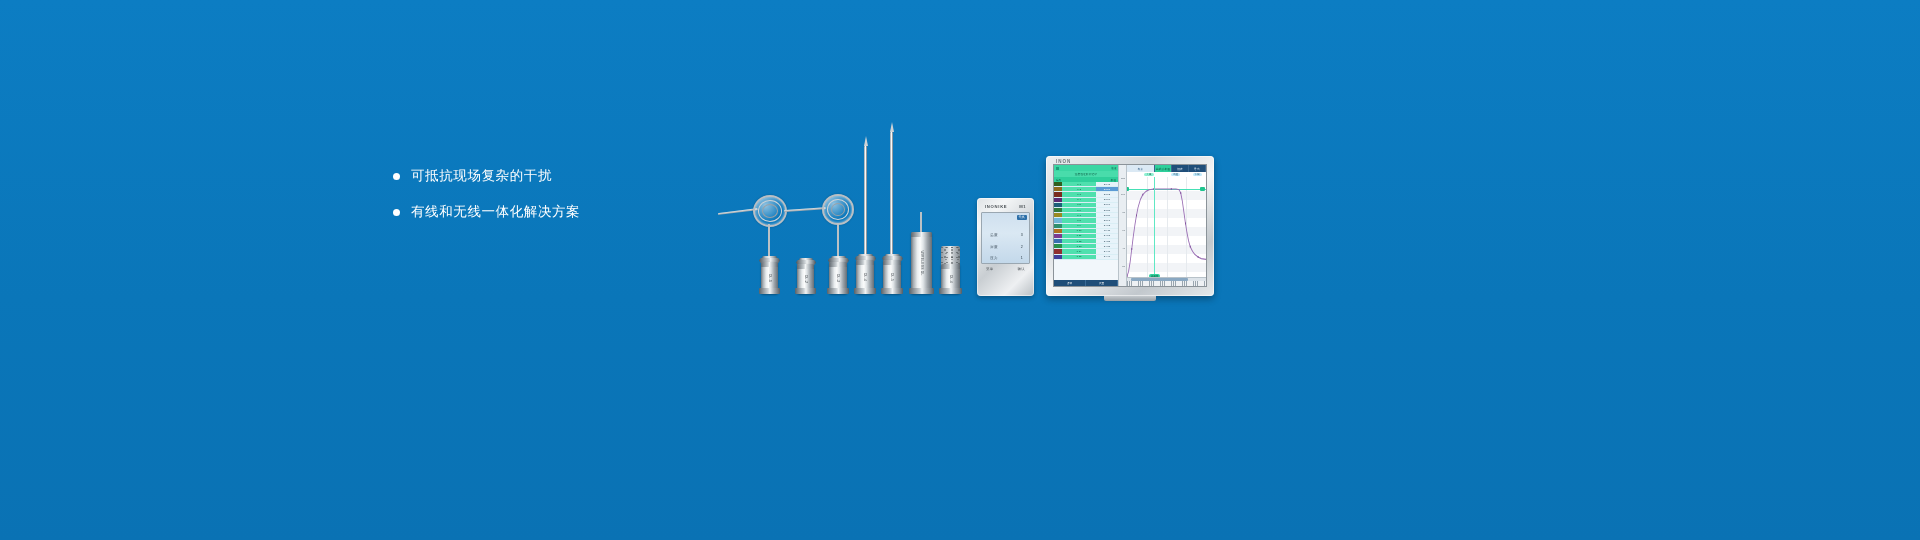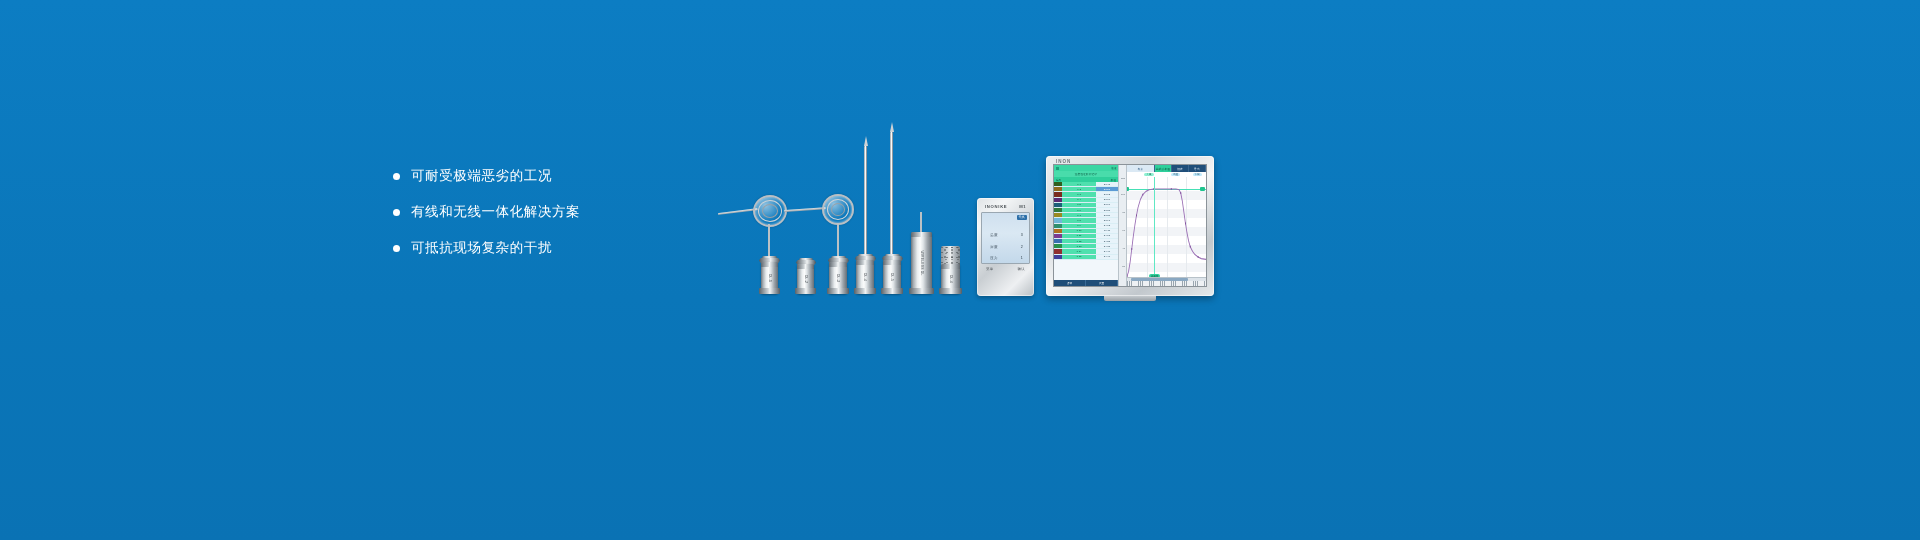--- a/index.html
+++ b/index.html
@@ -262,29 +262,25 @@
 </style>
 </head>
 <body>
 
 <div id="banner">
 
   <div id="copy">
 
     <div class="bullet">
       <span class="bdot"></span>
-      <span>可耐受极端恶劣的工况</span>
+      <span>可抵抗现场复杂的干扰</span>
     </div>
     <div class="bullet">
       <span class="bdot"></span>
       <span>有线和无线一体化解决方案</span>
-    </div>
-    <div class="bullet">
-      <span class="bdot"></span>
-      <span>可抵抗现场复杂的干扰</span>
     </div>
   </div>
 
   <div id="photo">
 
     <div class="wire" style="left:18px;  top:103px; width:40px; transform:rotate(-7deg);"></div>
     <div class="coil" style="left:53px;  top:85px;  width:34px; height:32px;"></div>
     <div class="wire" style="left:84px;  top:100px; width:42px; transform:rotate(-4deg);"></div>
     <div class="coil" style="left:122px; top:84px;  width:32px; height:31px;"></div>
     <div class="stem" style="left:68px;  top:114px; height:36px;"></div>

